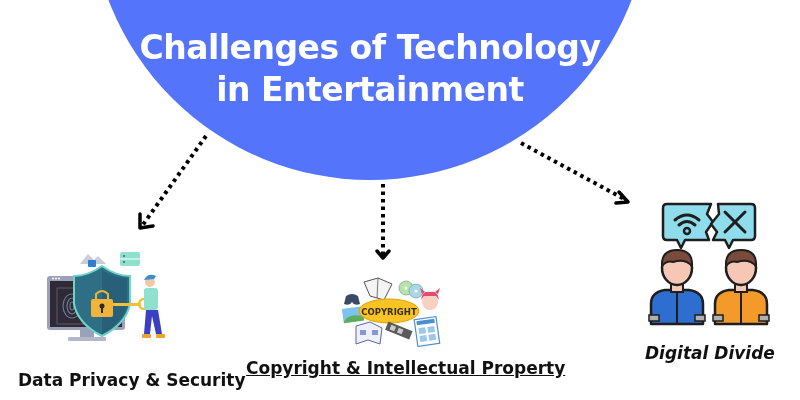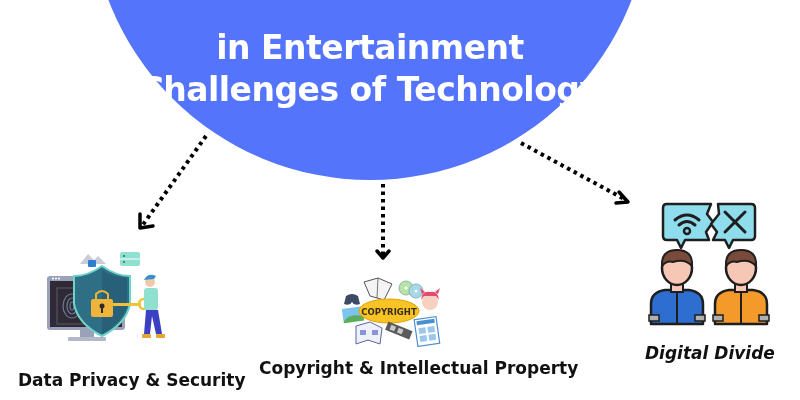--- a/index.html
+++ b/index.html
@@ -22,22 +22,22 @@
     position: absolute; font-weight: bold; color: #111111;
     font-family: "DejaVu Sans", sans-serif; font-size: 17px; white-space: nowrap;
   }
   .illus { position: absolute; }
 </style>
 </head>
 <body>
 
 <div class="hub-circle"></div>
 <div class="hub-title">
+  <div>Challenges of Technology</div>
   <div>in Entertainment</div>
-  <div>Challenges of Technology</div>
 </div>
 
 <svg class="overlay" width="800" height="400">
   <g stroke="#000" fill="none">
     <line x1="206" y1="136" x2="142" y2="226" stroke-width="4" stroke-dasharray="3.5 4"></line>
     <polyline points="140,214 140,228 153,226" stroke-width="3.5" stroke-linecap="round" stroke-linejoin="round"></polyline>
   </g>
   <g stroke="#000" fill="none">
     <line x1="383" y1="184" x2="383" y2="255" stroke-width="4" stroke-dasharray="3.5 4"></line>
     <polyline points="377,251 383,258 389,251" stroke-width="3.5" stroke-linecap="round" stroke-linejoin="round"></polyline>
@@ -150,14 +150,14 @@
   <path d="M70 124 L70 104 Q70 92 84 90 L108 90 Q122 92 122 104 L122 124 Z" fill="#f39a2a" stroke="#1e1e1e" stroke-width="2.5" stroke-linejoin="round"></path>
   <line x1="96" y1="92" x2="96" y2="124" stroke="#1e1e1e" stroke-width="2"></line>
   <rect x="68" y="115" width="10" height="6" fill="#b0b0b0" stroke="#1e1e1e" stroke-width="1.5"></rect>
   <rect x="114" y="115" width="10" height="6" fill="#b0b0b0" stroke="#1e1e1e" stroke-width="1.5"></rect>
   <rect x="90" y="80" width="12" height="12" fill="#f7c7b6" stroke="#1e1e1e" stroke-width="2"></rect>
   <ellipse cx="96" cy="68" rx="15" ry="17" fill="#f7c7b6" stroke="#1e1e1e" stroke-width="2.5"></ellipse>
   <path d="M81 66 Q80 50 96 50 Q112 50 111 66 Q104 58 92 62 Q86 60 81 66 Z" fill="#7a4a3a" stroke="#1e1e1e" stroke-width="2"></path>
 </svg>
 
 <div class="label" style="left:18px; top:370px;">Data Privacy &amp; Security</div>
-<div class="label" style="left:259px; top:358px;">Copyright &amp; Intellectual Property</div>
+<div class="label" style="left:246px; top:358px;text-decoration:underline;">Copyright &amp; Intellectual Property</div>
 <div class="label" style="left:645px; top:343px;font-style:italic;">Digital Divide</div>
 
 </body></html>

